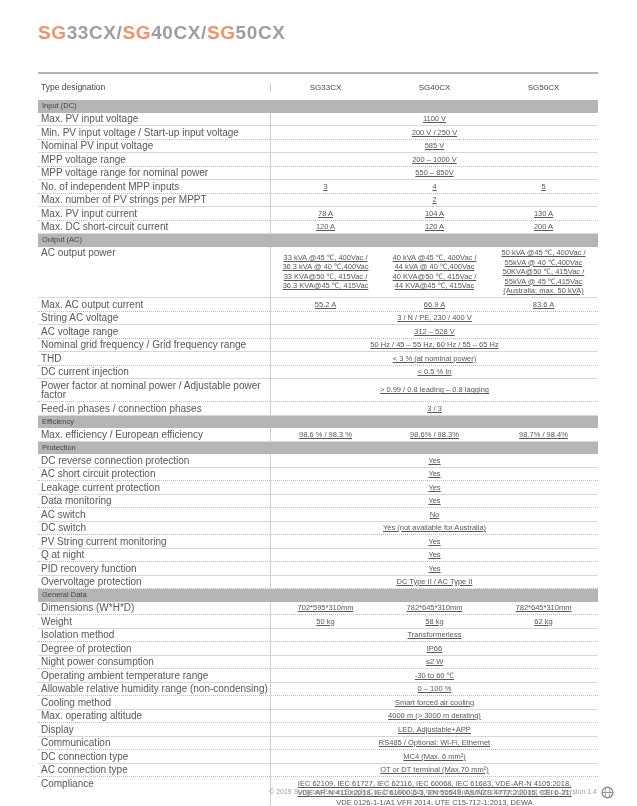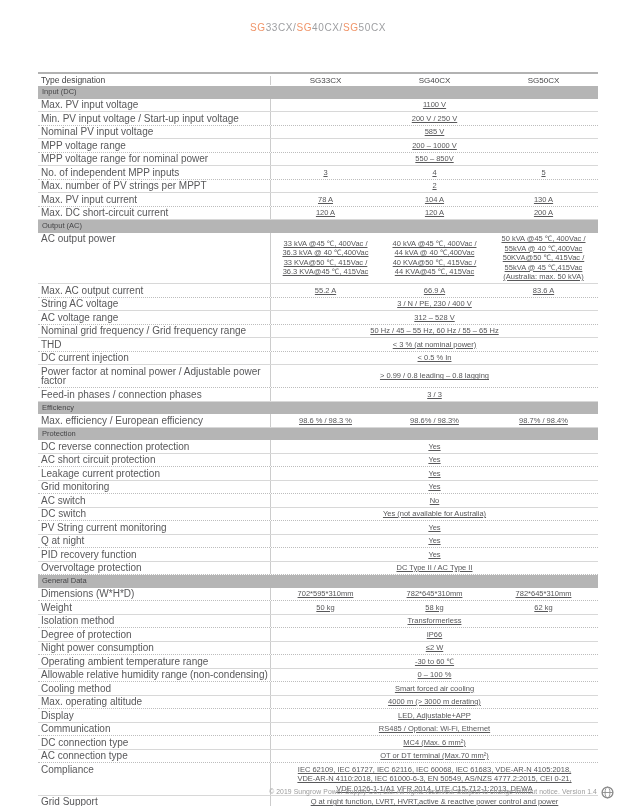--- a/index.html
+++ b/index.html
@@ -7,36 +7,36 @@
   body {
     font-family: "Liberation Sans", sans-serif;
     background: #ffffff;
     position: relative;
     color: #58585a;
   }
   .page { padding: 22px 39px 0 38px; }
 
   
   .doc-title {
-    text-align: center;
-    font-size: 10px;
-    font-weight: 400;
+    text-align: left;
+    font-size: 19px;
+    font-weight: 700;
     letter-spacing: 0.6px;
     color: #9d9ea1;
     height: 16px;
   }
   .doc-title .accent { color: #f09468; }
 
   
   .spec-table { margin-top: 34px; border-bottom: 2px solid #9b9b9b; }
   .header-row {
     display: flex;
     border-top: 2px solid #b2b2b2;
     align-items: center;
-    height: 14px;
+    height: 28px;
   }
   .header-label {
     width: 232px;
     font-size: 8.5px;
     font-weight: 500;
     color: #454547;
     padding-left: 3px;
   }
   .header-cols { display: flex; flex: 1; border-left: 1px solid #cccccc; }
   .header-col { flex: 1; text-align: center; font-size: 8px; color: #454547; }
@@ -256,21 +256,21 @@
             <div class="cell">Yes</div>
           </div>
         </div>
         <div class="row">
           <div class="label">Leakage current protection</div>
           <div class="values">
             <div class="cell">Yes</div>
           </div>
         </div>
         <div class="row">
-          <div class="label">Grid monitoring</div>
+          <div class="label">Data monitoring</div>
           <div class="values">
             <div class="cell">Yes</div>
           </div>
         </div>
         <div class="row">
           <div class="label">AC switch</div>
           <div class="values">
             <div class="cell">No</div>
           </div>
         </div>

